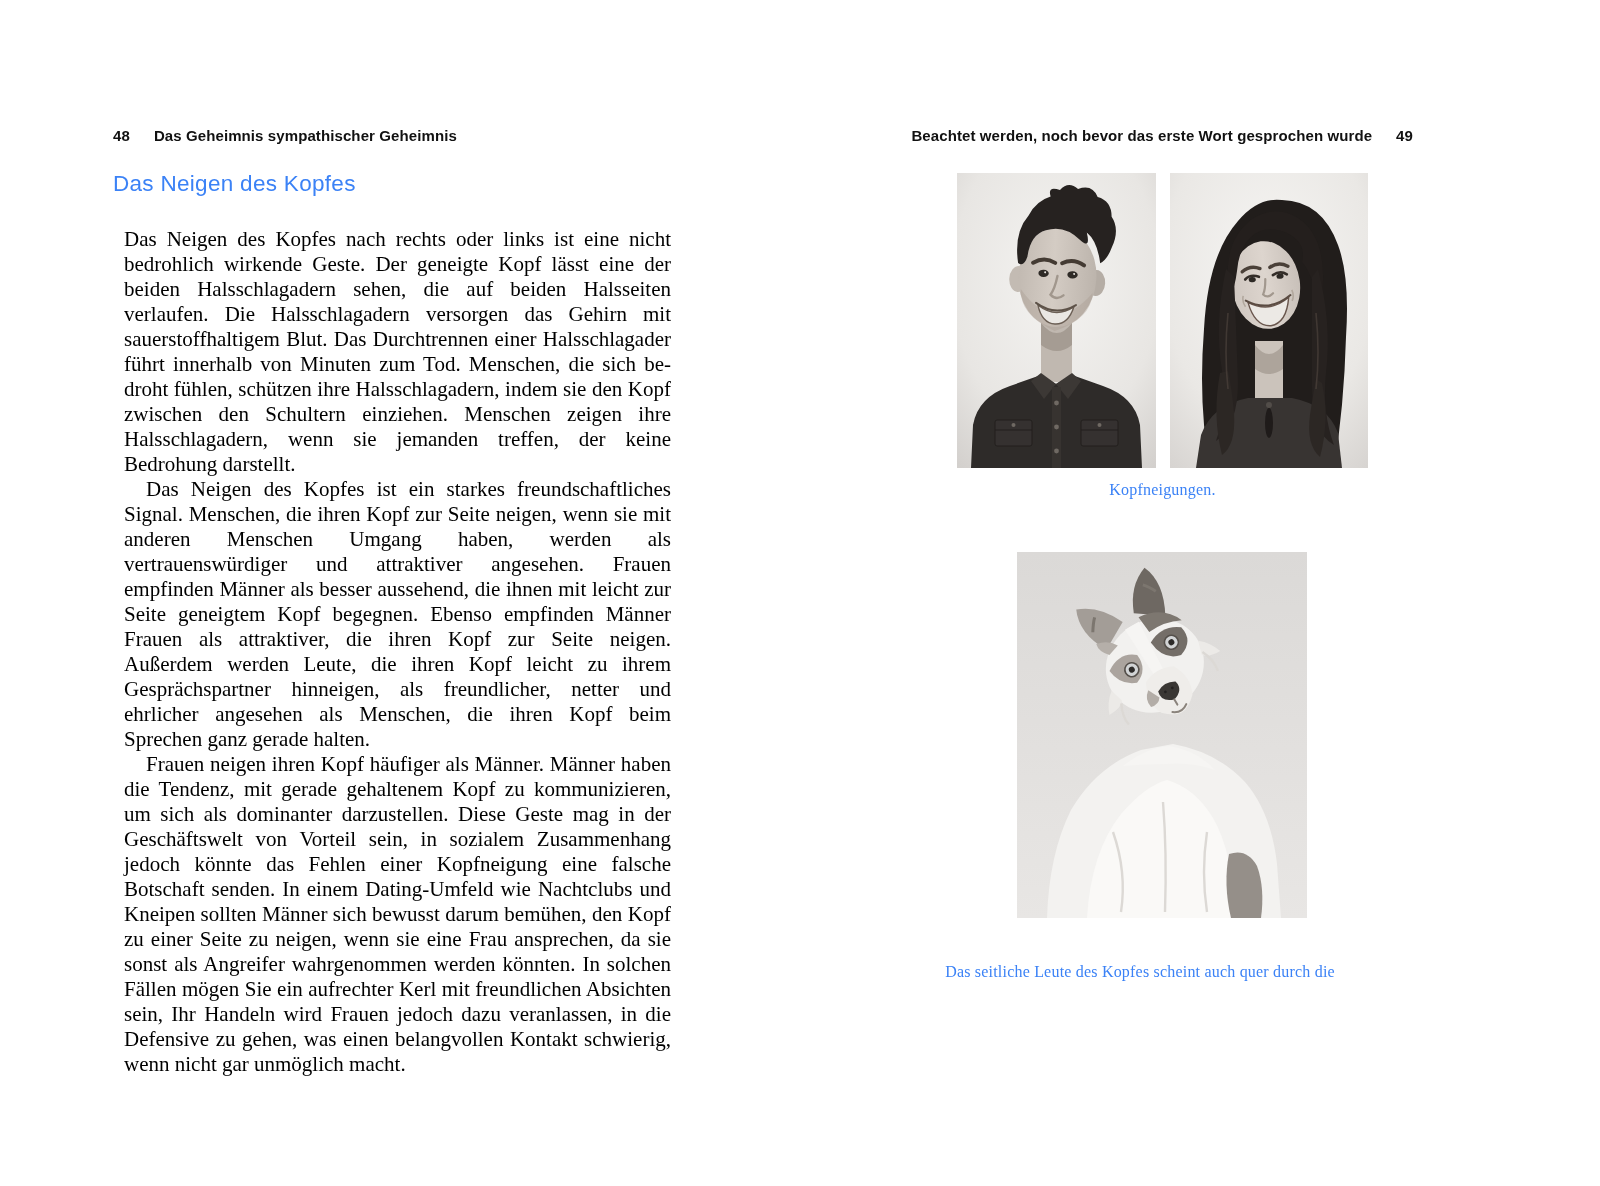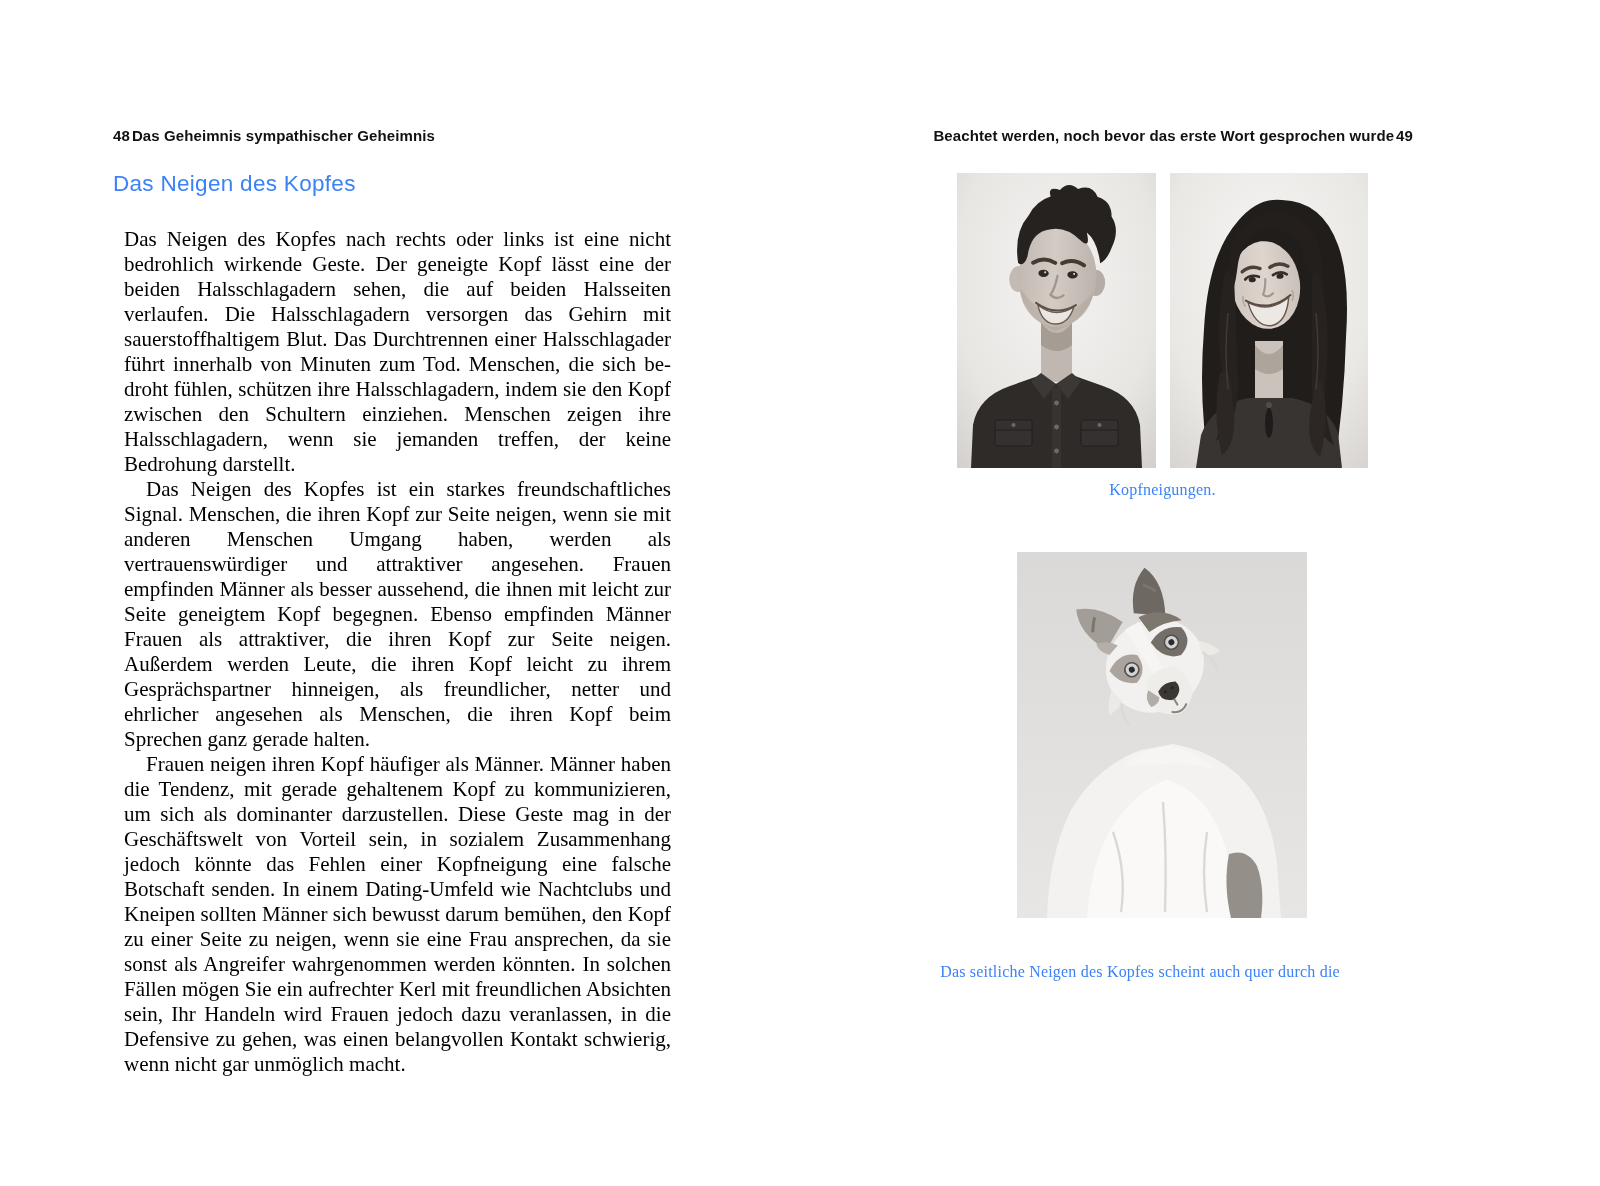--- a/index.html
+++ b/index.html
@@ -15,21 +15,21 @@
   
   .running-header {
     position: absolute;
     top: 127px;
     font-family: "Liberation Sans", sans-serif;
     font-weight: bold;
     font-size: 15px;
     line-height: 17px;
     color: #111111;
     display: flex;
-    gap: 2px;
+    gap: 24px;
     letter-spacing: 0.1px;
     white-space: nowrap;
   }
   .running-header.left  { left: 113px; }
   .running-header.right { right: 187px; }
   
   .chapter-heading {
     position: absolute;
     left: 113px;
     top: 170px;
@@ -251,16 +251,16 @@
           <path d="M146 151 L146 157 M138 161 Q146 167 154 161" stroke="#8a837c" stroke-width="2" fill="none" stroke-linecap="round"></path>
 
           <path d="M98 128 Q92 140 94 150 M194 124 Q200 136 198 148" stroke="#dcd9d5" stroke-width="2.4" fill="none"></path>
         </g>
 
         <path d="M106 214 Q128 196 152 194 Q180 198 198 218 Q174 210 150 212 Q126 212 106 214 Z" fill="#f6f5f3"></path>
       </svg>
     </span>
 
     <div class="caption" id="caption-bottom">
-      <div>Das seitliche Neigen des Kopfes scheint auch quer durch die</div>
+      <div>Das seitliche Leute des Kopfes scheint auch quer durch die</div>
     </div>
   </div>
 </div>
 
 </body></html>

